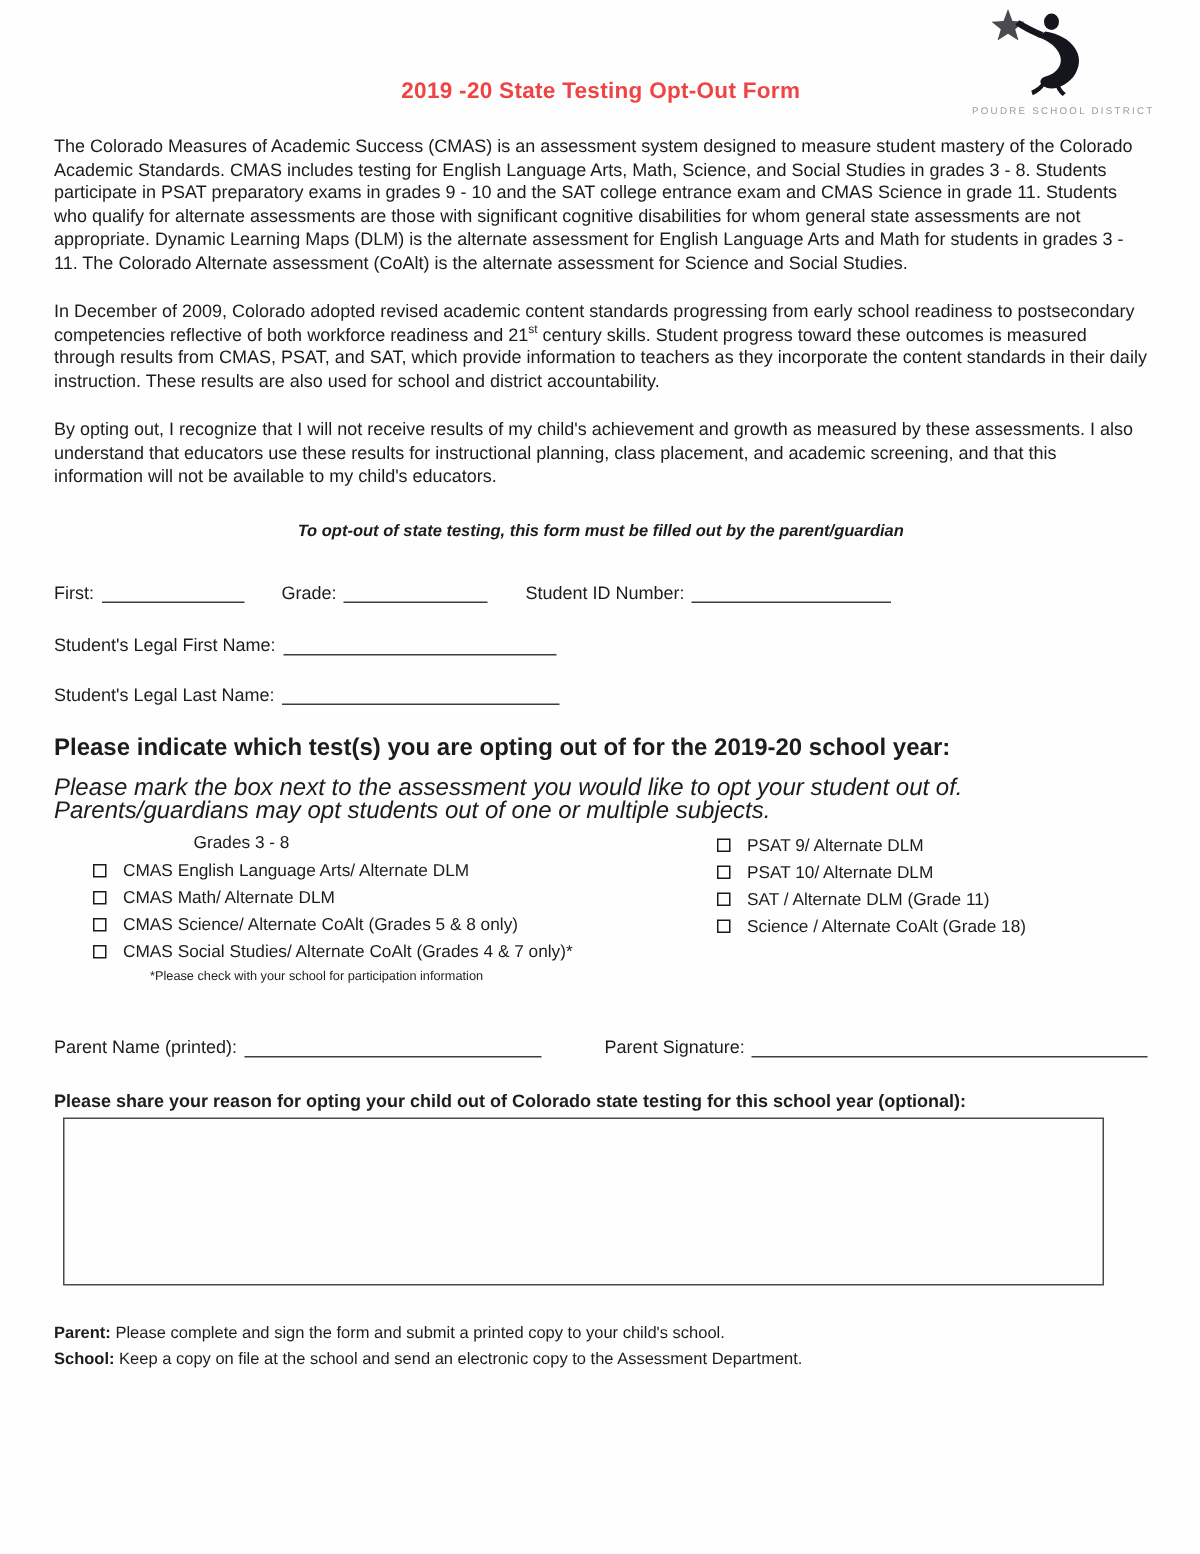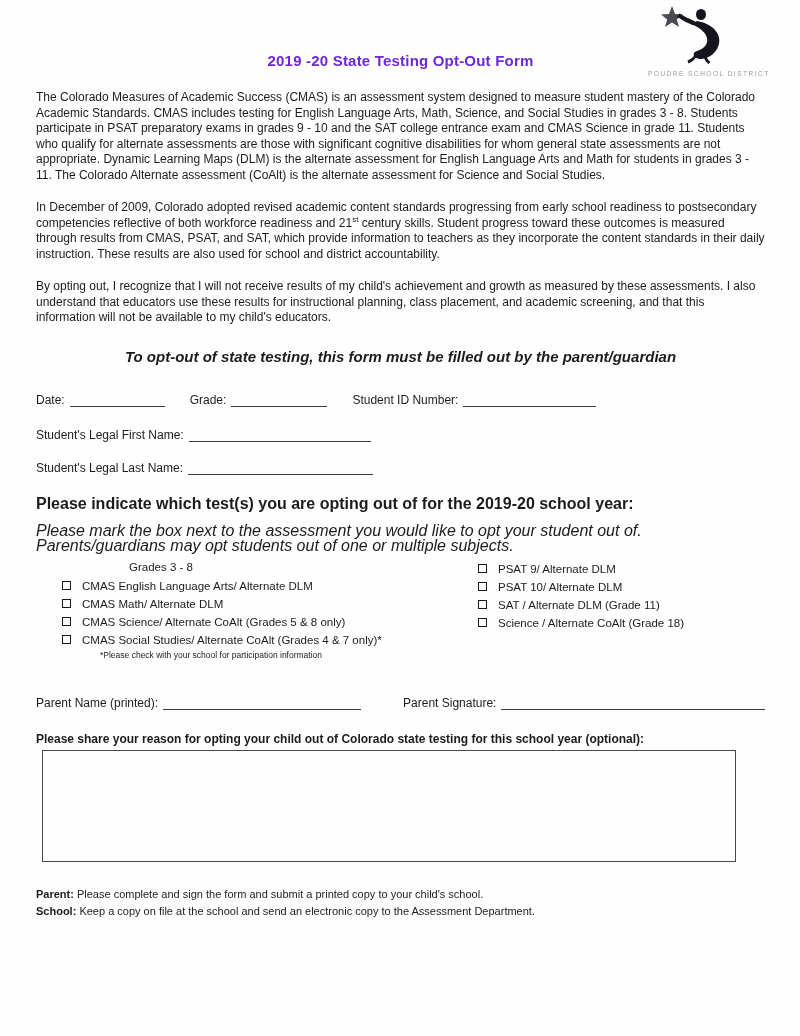--- a/index.html
+++ b/index.html
@@ -6,35 +6,35 @@
   html,body { background:#e8e8e8; }
   .page {
     width:800px; height:1036px; background:#fefefe; position:relative;
     font-family:"Liberation Sans", sans-serif; color:#1c1c1c; overflow:hidden;
     margin:0 auto;
   }
   .content { padding:52px 35px 0 36px; }
 
   .title {
     font-size:15px; font-weight:bold; text-align:center; letter-spacing:.2px;
-    color:#6d28d9;
+    color:#ef4444;
   }
 
   .logo { position:absolute; top:3px; right:48px; width:104px; text-align:center; }
   .logo-text { font-size:6.5px; color:#9a9aa2; letter-spacing:1.5px; margin-top:1px; white-space:nowrap; }
 
   p.body { font-size:12px; line-height:15.5px; }
   .p1 { margin-top:21px; }
   .p2 { margin-top:17px; }
   .p3 { margin-top:17px; }
   sup { font-size:8px; vertical-align:super; line-height:0; }
 
   .directive {
     margin-top:22px; text-align:center; font-weight:bold; font-style:italic;
-    font-size:15px;
+    font-size:11px;
   }
 
   .field-row { display:flex; align-items:flex-end; font-size:12px; }
   .wline { display:inline-block; border-bottom:1.2px solid #3d3d3d; height:13px; }
   .row-date { margin-top:28px; }
   .row-fn { margin-top:21px; }
   .row-ln { margin-top:19px; }
   .row-sn { margin-top:19px; }
   .lbl { white-space:nowrap; }
   .sp25 { width:25px; } .sp8 { width:5px; }
@@ -93,21 +93,21 @@
 
     <p class="body p1">The Colorado Measures of Academic Success (CMAS) is an assessment system designed to measure student mastery of the Colorado Academic Standards. CMAS includes testing for English Language Arts, Math, Science, and Social Studies in grades 3 - 8. Students participate in PSAT preparatory exams in grades 9 - 10 and the SAT college entrance exam and CMAS Science in grade 11. Students who qualify for alternate assessments are those with significant cognitive disabilities for whom general state assessments are not appropriate. Dynamic Learning Maps (DLM) is the alternate assessment for English Language Arts and Math for students in grades 3 - 11. The Colorado Alternate assessment (CoAlt) is the alternate assessment for Science and Social Studies.</p>
 
     <p class="body p2"><span>In December of 2009, Colorado adopted revised academic content standards progressing from early school readiness to postsecondary competencies reflective of both workforce readiness and 21</span><sup>st</sup><span> century skills. Student progress toward these outcomes is measured through results from CMAS, PSAT, and SAT, which provide information to teachers as they incorporate the content standards in their daily instruction. These results are also used for school and district accountability.</span></p>
 
     <p class="body p3">By opting out, I recognize that I will not receive results of my child's achievement and growth as measured by these assessments. I also understand that educators use these results for instructional planning, class placement, and academic screening, and that this information will not be available to my child's educators.</p>
 
     <div class="directive">To opt-out of state testing, this form must be filled out by the parent/guardian</div>
 
     <div class="field-row row-date">
-      <span class="lbl">Date:</span>
+      <span class="lbl">First:</span>
       <span class="sp8"></span>
       <span class="wline" style="width:95px"></span>
       <span class="sp25"></span>
       <span class="lbl">Grade:</span>
       <span class="sp8"></span>
       <span class="wline" style="width:96px"></span>
       <span class="sp25"></span>
       <span class="lbl">Student ID Number:</span>
       <span class="sp8"></span>
       <span class="wline" style="width:133px"></span>

